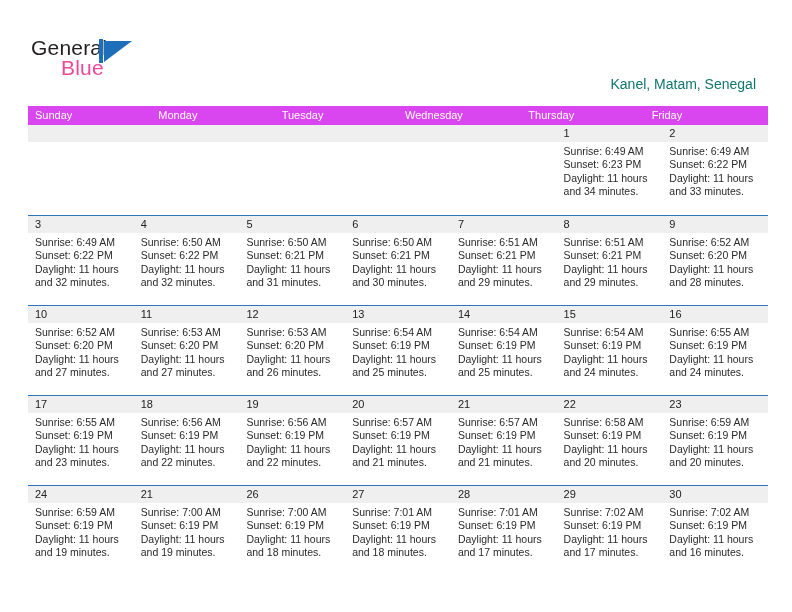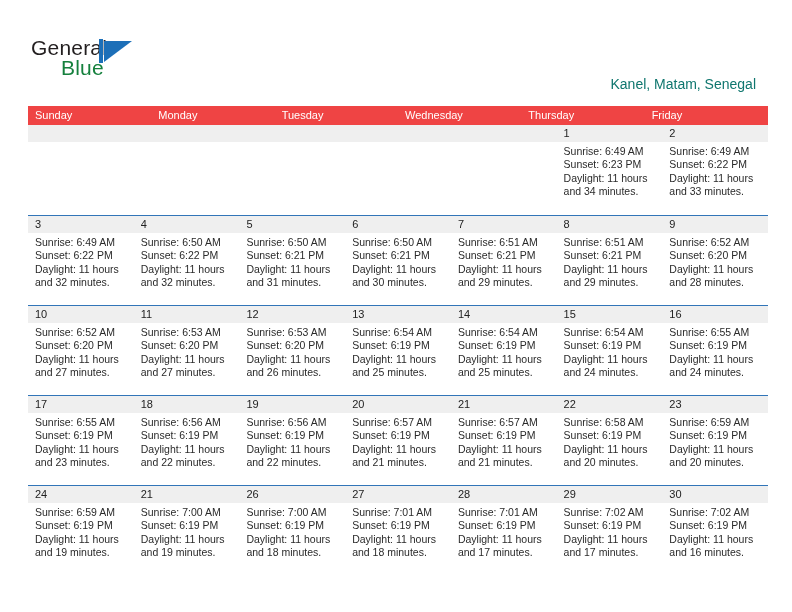--- a/index.html
+++ b/index.html
@@ -43,21 +43,21 @@
     letter-spacing: 0.2px;
     color: #231f20;
     line-height: 24px;
     white-space: nowrap;
   }
   .logo-blue {
     position: absolute;
     left: 30px; top: 20px;
     font-size: 21px;
     letter-spacing: 0.2px;
-    color: #15803d;
+    color: #ec4899;
     line-height: 24px;
     white-space: nowrap;
   }
   .logo-mark {
     position: absolute;
     left: 68px;
     top: 3px;
     width: 34px;
     height: 24px;
   }
@@ -99,21 +99,21 @@
   
   .calendar {
     position: absolute;
     left: 28px;
     top: 106px;
     width: 740px;
   }
   .dow-row {
     display: flex;
     width: 740px;
-    background: #ef4444;
+    background: #d946ef;
     height: 19px;
   }
   .dow {
     flex: 1 1 0;
     font-size: 11px;
     color: #ffffff;
     line-height: 19px;
     padding-left: 7px;
     box-sizing: border-box;
     white-space: nowrap;

